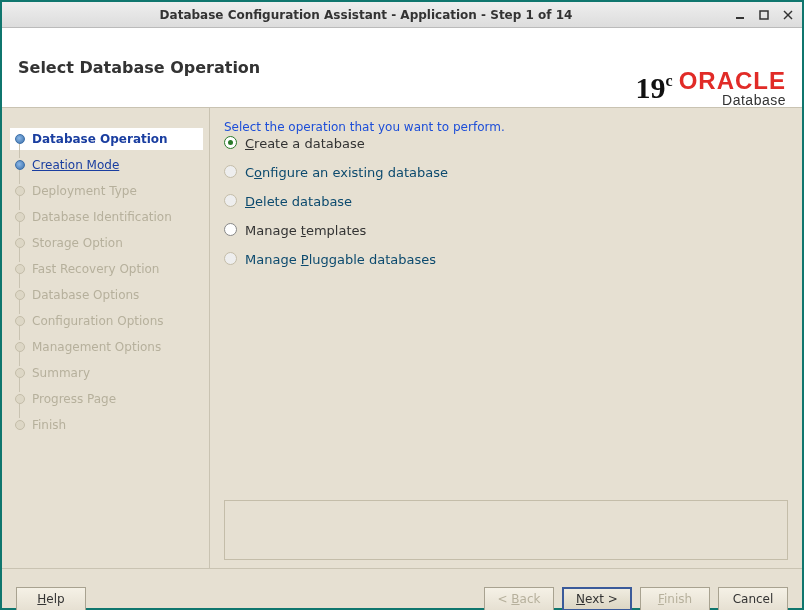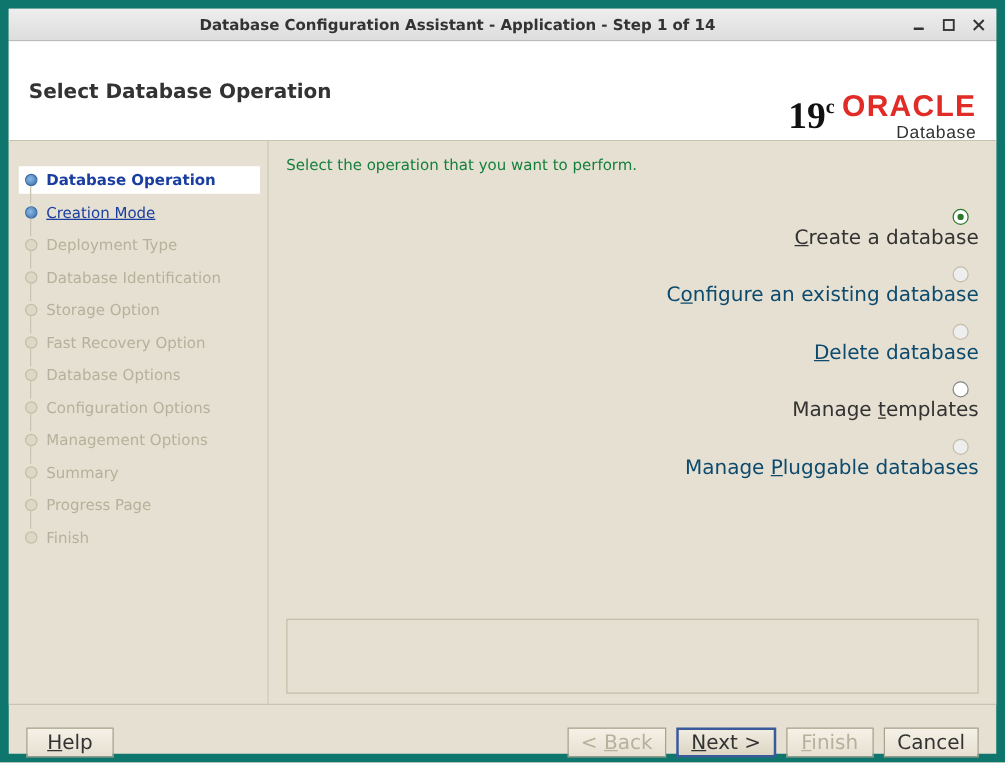--- a/index.html
+++ b/index.html
@@ -8,21 +8,21 @@
     font-size: 12px;
     background: #e6e0d2;
     width: 804px;
     height: 610px;
     overflow: hidden;
     color: #333;
   }
   .window {
     width: 804px;
     height: 610px;
-    border: 7px solid #0f766e;
+    border: 2px solid #0f766e;
     display: flex;
     flex-direction: column;
     background: #e6e0d2;
   }
   .titlebar {
     height: 26px;
     background: linear-gradient(#eee, #ddd);
     border-bottom: 1px solid #bbb;
     display: flex;
     align-items: center;
@@ -140,30 +140,29 @@
   }
   .main {
     flex: 1;
     display: flex;
     flex-direction: column;
     padding: 12px 14px 8px 14px;
     background: #e6e0d2;
   }
   .instr {
     font-size: 12px;
-    color: #15803d;
-    margin-bottom: 28px;
+    color: #1d4ed8;
+    margin-bottom: 2px;
   }
   .radios { flex: 1; }
   .radio-row {
     display: flex;
-    align-items: flex-end;
+    align-items: flex-start;
     margin-bottom: 14px;
-    font-size: 16px;
-    flex-direction: column;
+    font-size: 13px;
   }
   .radio-row .rb {
     width: 13px;
     height: 13px;
     border-radius: 50%;
     border: 1px solid #888;
     background: #fff;
     margin-right: 8px;
     display: flex;
     align-items: center;
@@ -192,21 +191,21 @@
     border-top: 1px solid #c9c3b2;
     display: flex;
     align-items: center;
     padding: 0 14px;
     gap: 8px;
   }
   .footer .spacer { flex: 1; }
   button.nav {
     min-width: 70px;
     height: 24px;
-    font-size: 16px;
+    font-size: 12px;
     background: linear-gradient(#f5f1e6, #e6e0d2);
     border: 1px solid #a8a290;
     cursor: pointer;
     padding: 0 10px;
     color: #333;
     font-family: inherit;
     margin-top: 20px;
   }
   button.nav.default {
     border: 2px solid #3a5a9a;

